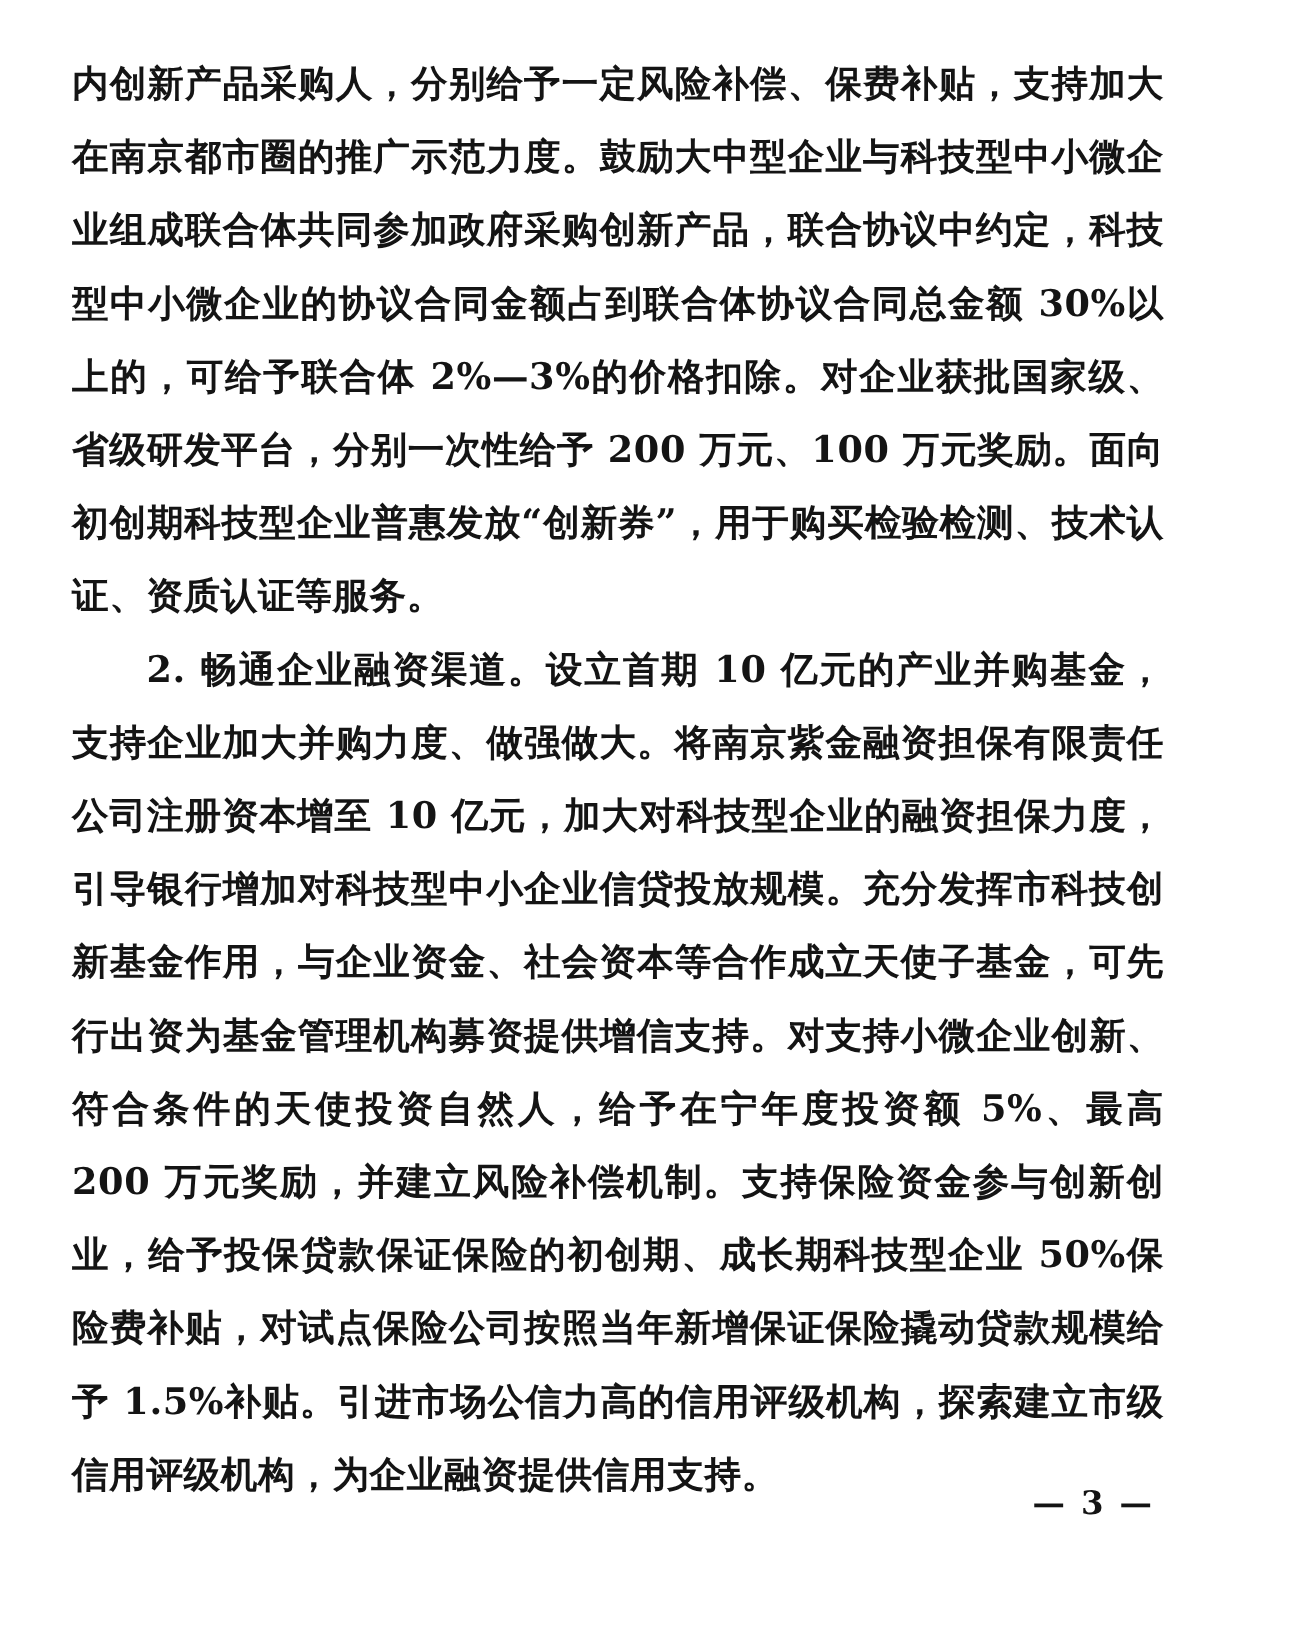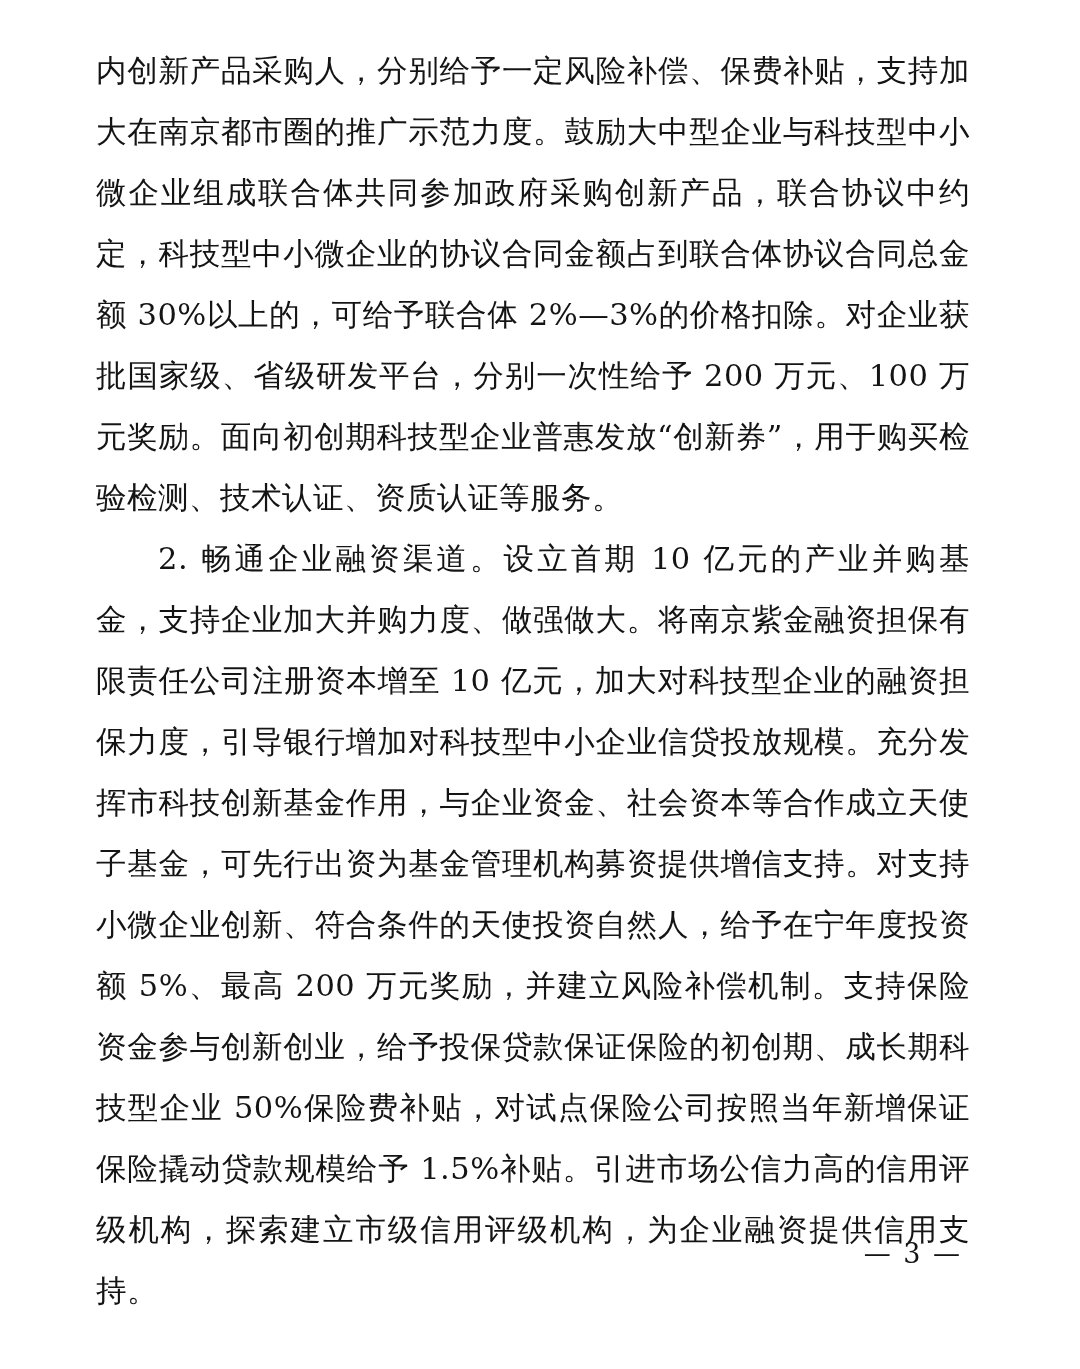--- a/index.html
+++ b/index.html
@@ -12,21 +12,22 @@
     background: #ffffff;
     font-family: "DejaVu Serif", "Liberation Serif", serif;
     color: #1a1a1a;
     overflow: hidden;
   }
   .page {
     position: relative;
     width: 1080px;
     height: 1369px;
     box-sizing: border-box;
-    padding: 40px 110px 0 96px;
+    padding: 40px 110px 0 60px;
+    font-weight: bold;
   }
   .body-text {
     font-size: 30.5px;
     line-height: 61px;
     text-align: justify;
     text-justify: inter-ideograph;
     letter-spacing: 0.5px;
     color: #141414;
   }
   .para {

